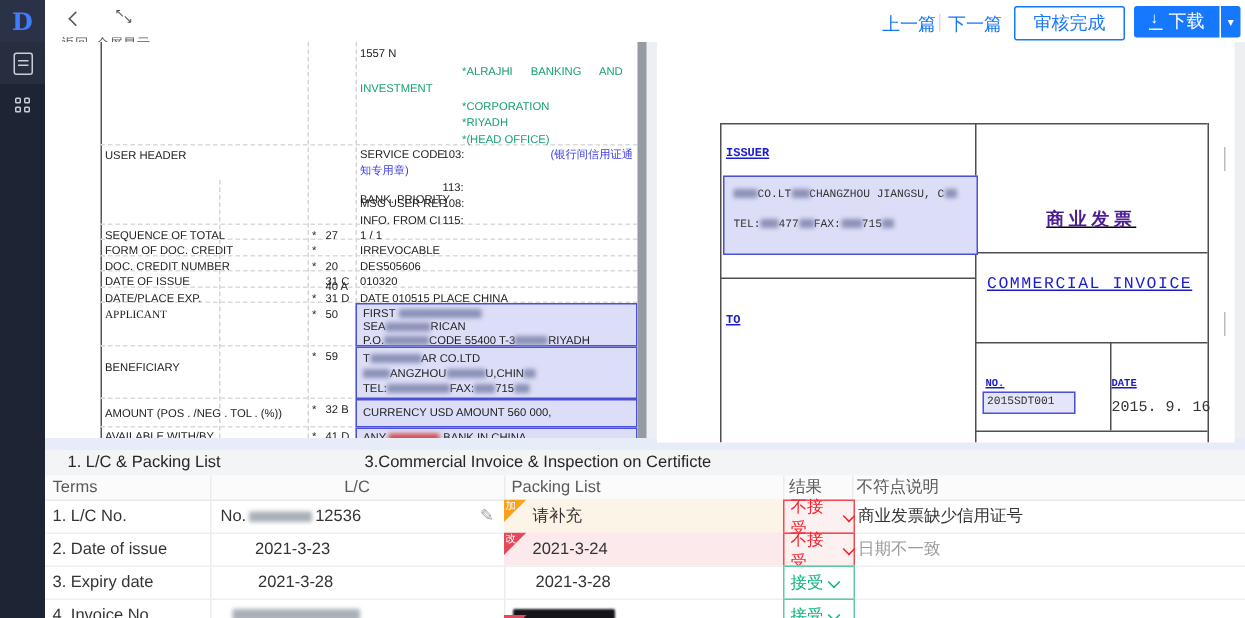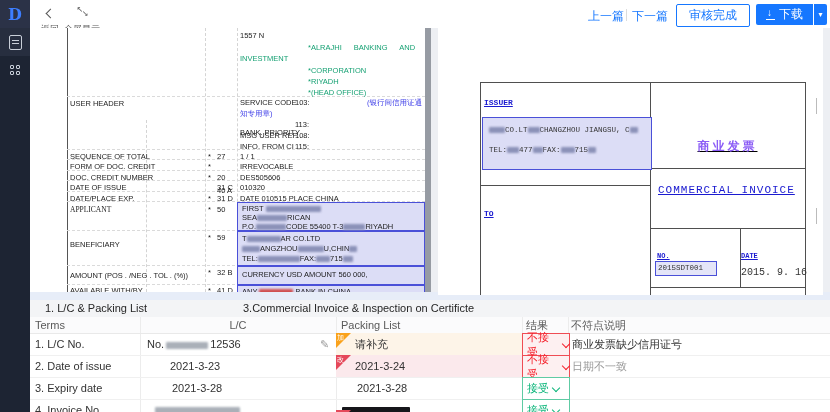--- a/index.html
+++ b/index.html
@@ -47,21 +47,21 @@
   .blur.gray{background:#aab0b8;}
   .blur.red{background:#d05050;}
   .blur.dark{background:#16161a;filter:blur(.6px);height:8px;}
   .docline{position:absolute;white-space:nowrap;}
   
   #vscroll{left:425px;top:28px;width:6px;height:264px;background:#969ba3;cursor:pointer;}
   .mini-btn{position:absolute;width:15px;height:15px;background:#fff;border:1px solid #c9ced6;border-radius:2px;color:#8a9099;font-size:11px;line-height:13px;text-align:center;cursor:pointer;}
   
   #invoice{left:438px;top:28px;width:385px;height:267px;background:#fff;overflow:hidden;}
   #invoice .ln{position:absolute;background:#4f4f4f;}
-  .inv-blue{color:#8b5cf6;}
+  .inv-blue{color:#4c1d95;}
   .inv-label{position:absolute;font-size:8px;font-weight:bold;color:#1a1ad0;text-decoration:underline;font-family:"Liberation Mono",monospace;}
   .inv-box{position:absolute;left:44px;width:168px;background:#dcddf6;border:1.5px solid #4a50d8;font-size:7.5px;color:#333;font-family:"Liberation Mono",monospace;}
   .inv-box .docline{left:6px;}
   .invtxt{font-family:"Liberation Mono",monospace;color:#1a1ad0;}
   
   #tabsbar{left:30px;top:300px;width:800px;height:17px;background:#f3f4f6;border-bottom:1px solid #e3e4e6;}
   .tab{position:absolute;top:0;height:16px;line-height:16px;font-size:11px;color:#262626;cursor:pointer;white-space:nowrap;}
   #dtable{left:30px;top:317px;width:800px;height:95px;background:#fff;font-size:11px;color:#333;}
   .th{position:absolute;top:0;height:16px;line-height:16px;color:#595959;background:#fbfbfc;}
   .colline{position:absolute;top:0;bottom:0;width:0;border-left:1px solid #ececec;}

